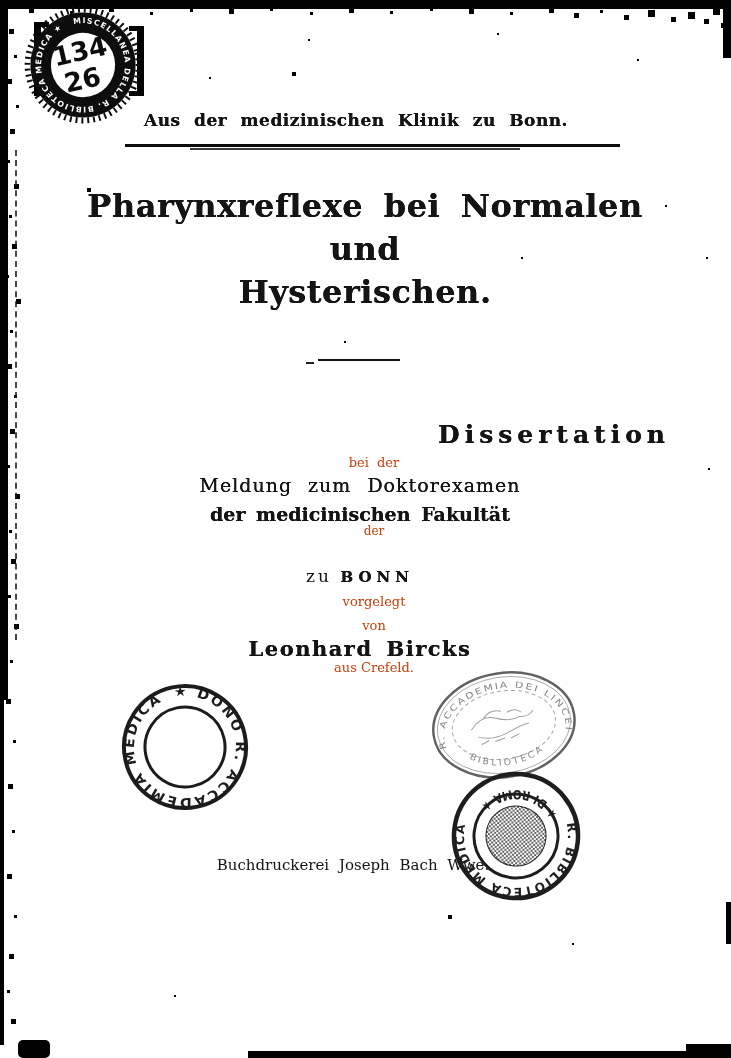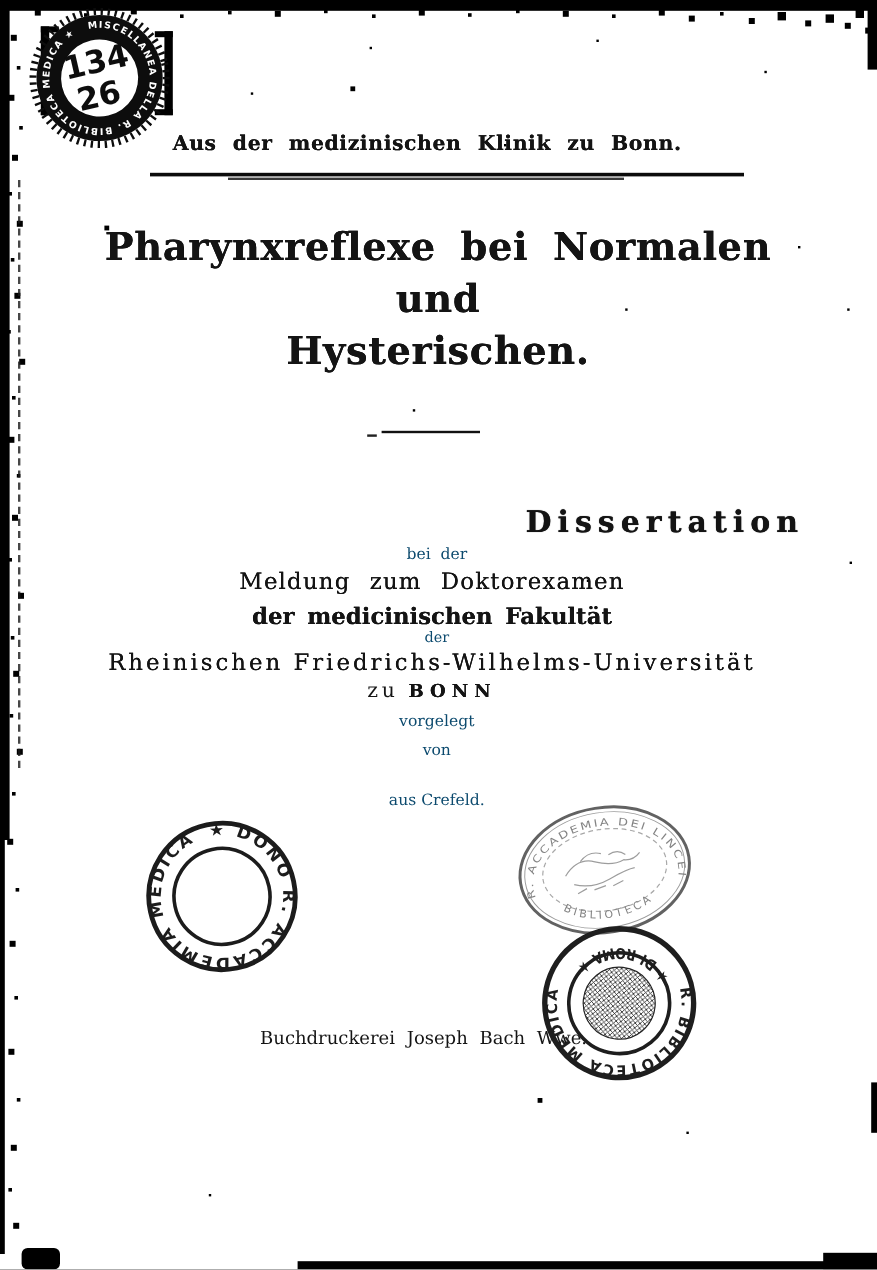--- a/index.html
+++ b/index.html
@@ -55,21 +55,21 @@
   .header-rule{left:125px;top:144px;width:495px;height:3px;background:#0c0c0c;}
   .header-rule2{left:190px;top:148px;width:330px;height:2px;background:#3a3a3a;}
 
   .title{left:50px;top:185px;width:630px;font-size:32px;font-weight:bold;line-height:43px;
     letter-spacing:.5px;word-spacing:9px;text-shadow:0 0 .5px #000;}
 
   .divider{left:318px;top:359px;width:82px;height:2px;background:#111;}
   .divider-tick{left:306px;top:362px;width:8px;height:2px;background:#222;}
 
   .diss-heading{left:50px;top:420px;width:620px;font-size:25px;font-weight:bold;letter-spacing:5px;text-shadow:0 0 .6px #000;text-align:right;}
-  .line-small{left:54px;width:620px;font-size:13px;color:#0c4a6e;}
+  .line-small{left:64px;width:620px;font-size:13px;color:#c2410c;}
   .bei-der{top:455px;word-spacing:4px;}
   .meldung{left:50px;top:474px;width:620px;font-size:19px;letter-spacing:1px;word-spacing:9px;text-shadow:0 0 .4px #000;}
   .fakultaet{left:50px;top:503px;width:620px;font-size:19px;font-weight:bold;word-spacing:4px;text-shadow:0 0 .3px #000;}
   .der2{top:524px;font-size:12px;}
   .universitaet{left:50px;top:541px;width:620px;font-size:19px;letter-spacing:2.5px;text-shadow:0 0 .4px #000;}
   .zu-bonn{left:50px;top:566px;width:620px;font-size:17px;letter-spacing:3px;}
   .zu-bonn b{font-size:15px;letter-spacing:5px;text-shadow:0 0 .5px #000;text-align:right;}
   .vorgelegt{top:594px;}
   .von{top:618px;}
   .author{left:50px;top:636px;width:620px;font-size:21px;font-weight:bold;letter-spacing:1.5px;word-spacing:5px;text-shadow:0 0 .4px #000;}
@@ -133,27 +133,27 @@
   </div>
 
   <div class="abs divider"></div>
   <div class="abs divider-tick"></div>
 
   <div class="abs ctr diss-heading">Dissertation</div>
   <div class="abs ctr line-small bei-der">bei der</div>
   <div class="abs ctr meldung">Meldung zum Doktorexamen</div>
   <div class="abs ctr fakultaet">der medicinischen Fakultät</div>
   <div class="abs ctr line-small der2">der</div>
-  <div class="abs ctr universitaet">Rheinischen Friedrichs-Wilhelms-Universität</div>
   <div class="abs ctr zu-bonn">
     <span>zu</span>
     <b>BONN</b>
   </div>
   <div class="abs ctr line-small vorgelegt">vorgelegt</div>
   <div class="abs ctr line-small von">von</div>
+  <div class="abs ctr author">Leonhard Bircks</div>
   <div class="abs ctr line-small origin">aus Crefeld.</div>
 
   <svg class="stamp" style="left:110px;top:672px;transform:rotate(-12deg);" width="150" height="150" viewBox="0 0 150 150">
     <circle cx="75" cy="75" r="61" fill="none" stroke="#1c1c1c" stroke-width="4"></circle>
     <circle cx="75" cy="75" r="40" fill="none" stroke="#1c1c1c" stroke-width="3"></circle>
     <defs>
       <path id="donoRing" d="M 75,24 A 51,51 0 1,1 75,126 A 51,51 0 1,1 75,24" fill="none"></path>
     </defs>
     <text font-size="13.5" font-weight="bold" fill="#1c1c1c" letter-spacing="2">
       <textPath href="#donoRing" textLength="308" lengthAdjust="spacingAndGlyphs">★ DONO R. ACCADEMIA MEDICA</textPath>

